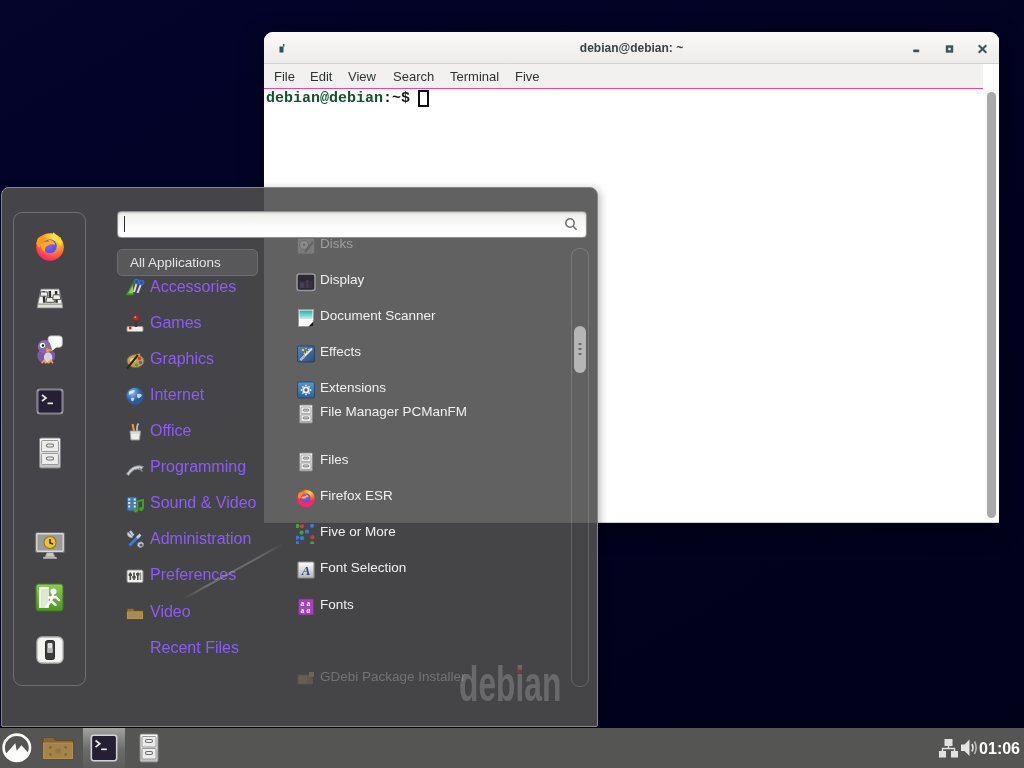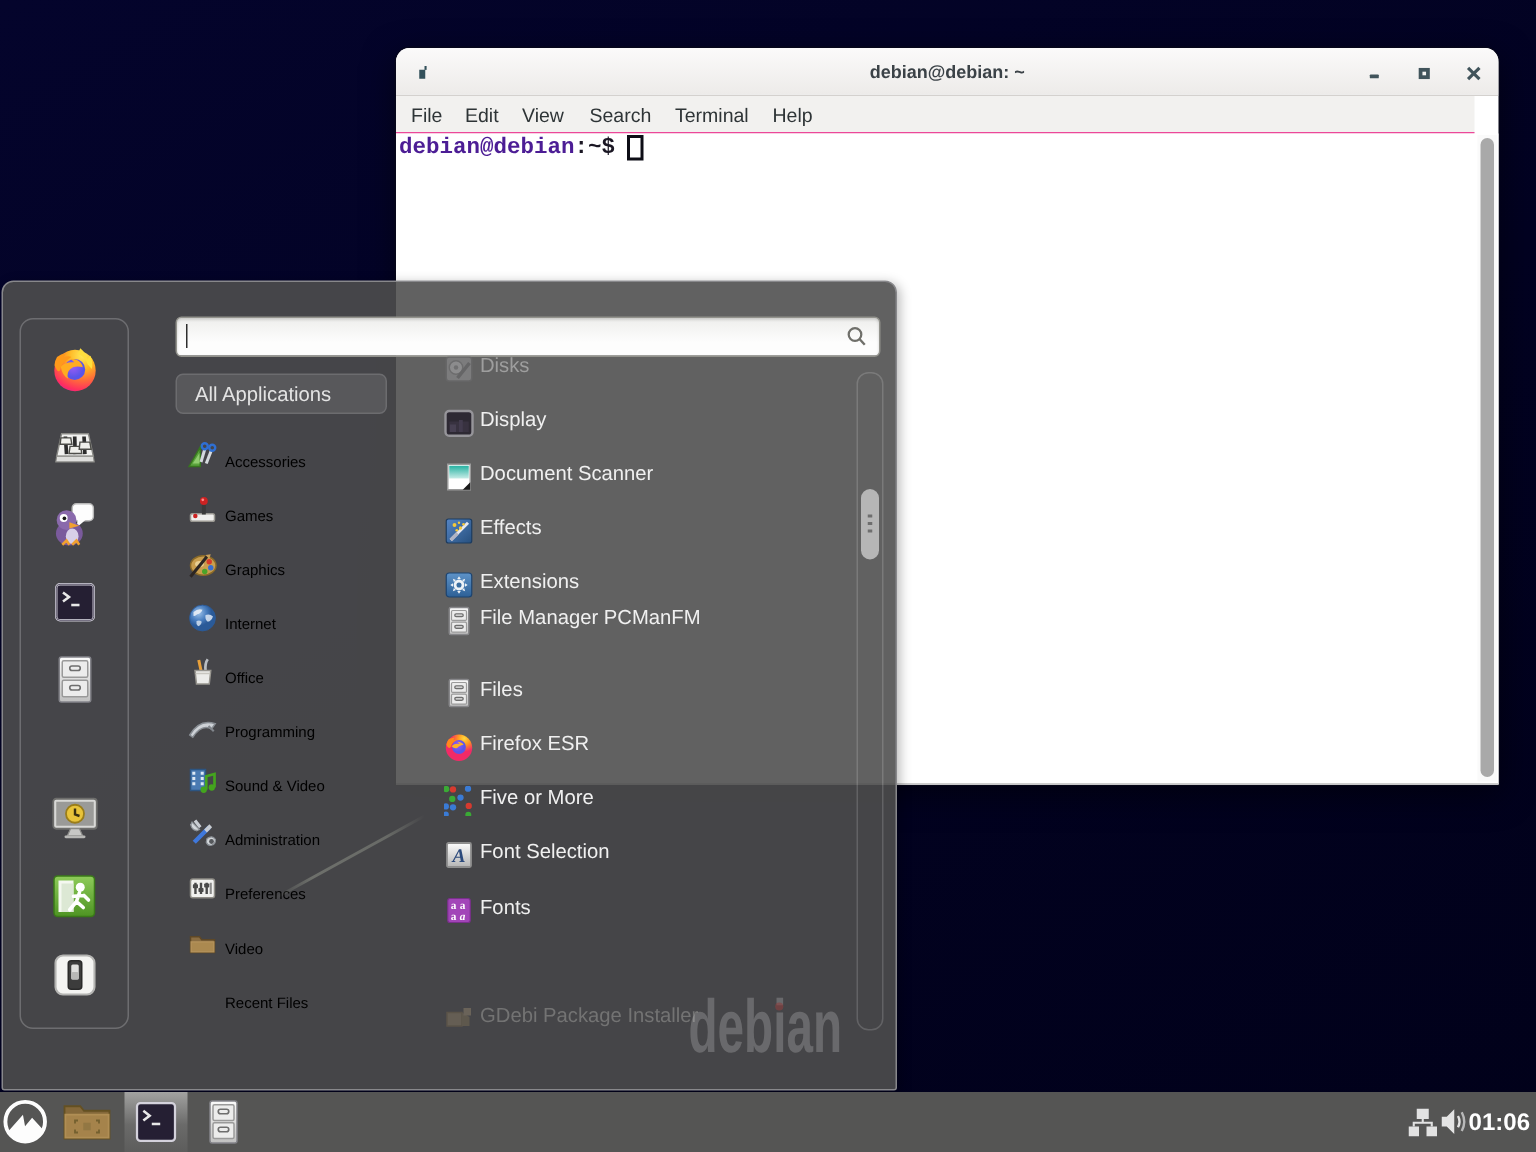--- a/index.html
+++ b/index.html
@@ -3,37 +3,37 @@
 <style>
 html,body{margin:0;padding:0;width:1024px;height:768px;overflow:hidden}
 body{font-family:"Liberation Sans",sans-serif;background:linear-gradient(150deg,#04042c 0%,#020221 55%,#01011a 100%);position:relative}
 .abs{position:absolute}
 
 #term{position:absolute;left:264px;top:32px;width:735px;height:491px;background:#fff;border-radius:9px 9px 0 0;box-shadow:0 0 0 1px rgba(8,8,24,.7),0 6px 22px rgba(0,0,0,.5)}
 #titlebar{position:absolute;left:0;top:0;right:0;height:31px;border-radius:9px 9px 0 0;background:linear-gradient(#fbfafa,#edebe9);border-bottom:1px solid #d4d1ce}
 #title{position:absolute;left:0;right:0;top:0;height:31px;line-height:32px;text-align:center;font-size:12px;font-weight:bold;color:#3b4247}
 #appico{position:absolute;left:15px;top:12px;width:8px;height:12px}
 .wbtn{position:absolute;top:0;width:30px;height:31px}
-#menubar{position:absolute;left:0;top:32px;right:16px;height:24px;background:#f2f1ef;border-bottom:1px solid #ec4899}
+#menubar{position:absolute;left:0;top:32px;right:16px;height:24px;background:#f2f1ef;border-bottom:3px solid #ec4899}
 .mi{position:absolute;top:0;height:24px;line-height:25px;font-size:13px;color:#2e3436}
 #tcontent{position:absolute;left:0;top:57px;right:0;bottom:0;background:#fff;border-bottom:1px solid #cdcdcd}
 #prompt{position:absolute;left:2px;top:1px;font-family:"Liberation Mono",monospace;font-size:15px;line-height:17px;white-space:pre}
-#prompt b{color:#4c1d95}
+#prompt b{color:#14532d}
 #prompt span{color:#1b1724;font-weight:bold}
 #cursor{position:absolute;left:154px;top:1px;width:7px;height:13px;border:2px solid #0d0d16;background:#fff}
 #tscroll{position:absolute;right:1px;top:1px;width:13px;bottom:1px;background:#fafafa}
 #tthumb{position:absolute;right:2px;top:2px;width:9px;height:426px;background:#a9a9a9;border-radius:5px}
 
 #menu{position:absolute;left:1px;top:187px;width:595px;height:538px;background:rgba(77,77,77,0.89);border:1px solid #88888b;border-radius:8px 8px 2px 2px;box-shadow:2px 2px 8px rgba(0,0,0,.28)}
 #sidebox{position:absolute;left:11px;top:24px;width:71px;height:472px;border:1px solid rgba(255,255,255,0.22);border-radius:9px}
 .sic{position:absolute;left:32px;width:32px;height:32px}
 #search{position:absolute;left:115px;top:23px;width:468px;height:25px;background:linear-gradient(#eeeeec,#fdfdfd 65%);border:1px solid #92928c;border-radius:4px;box-shadow:inset 0 1px 2px rgba(0,0,0,.18)}
 #caret{position:absolute;left:6px;top:4px;width:1px;height:16px;background:#2e2e2e}
 #allapps{position:absolute;left:115px;top:61px;width:127px;height:25px;background:#58585b;border:1px solid #6c6c6f;border-radius:5px;color:#e3e3e3;font-size:13.5px;line-height:26px;padding-left:12px}
-.crow{position:absolute;left:123px;height:36px;display:flex;align-items:flex-end;color:#000000;font-size:10px}
+.crow{position:absolute;left:123px;height:36px;display:flex;align-items:flex-start;color:#8b5cf6;font-size:16px}
 .crow svg{margin-right:5px;flex:none}
 .arow{position:absolute;left:294px;height:36px;display:flex;align-items:flex-start;color:#f0f0f0;font-size:13.5px}
 .arow svg{margin-right:4px;flex:none}
 .dim{color:#9e9e9e}
 .dim2{color:#737373}
 #strack{position:absolute;left:569px;top:60px;width:16px;height:437px;border:1px solid rgba(255,255,255,0.16);border-radius:8px}
 #sthumb{position:absolute;left:572px;top:138px;width:12px;height:47px;background:#b6b6b6;border-radius:6px}
 #wmark{position:absolute;left:457px;top:471px;font-size:50px;font-weight:bold;letter-spacing:0;color:rgba(200,200,200,0.28);transform:scaleX(.635);transform-origin:0 0;line-height:50px}
 
 #bar{position:absolute;left:0;top:728px;width:1024px;height:40px;background:#555554;z-index:5}
@@ -62,21 +62,21 @@
           <line x1="19.3" y1="13.2" x2="11.7" y2="20.8"></line>
         </g>
       </svg>
   </div>
   <div id="menubar">
     <div class="mi" style="left:10px">File</div>
     <div class="mi" style="left:46px">Edit</div>
     <div class="mi" style="left:84px">View</div>
     <div class="mi" style="left:129px">Search</div>
     <div class="mi" style="left:186px">Terminal</div>
-    <div class="mi" style="left:251px">Help</div>
+    <div class="mi" style="left:251px">Five</div>
   </div>
   <div id="tcontent">
     <div id="prompt"><b>debian@debian</b><span>:~$</span></div>
     <div id="cursor"></div>
     <div id="tscroll">
         <div id="tthumb"></div>
       </div>
   </div>
 </div>
 

